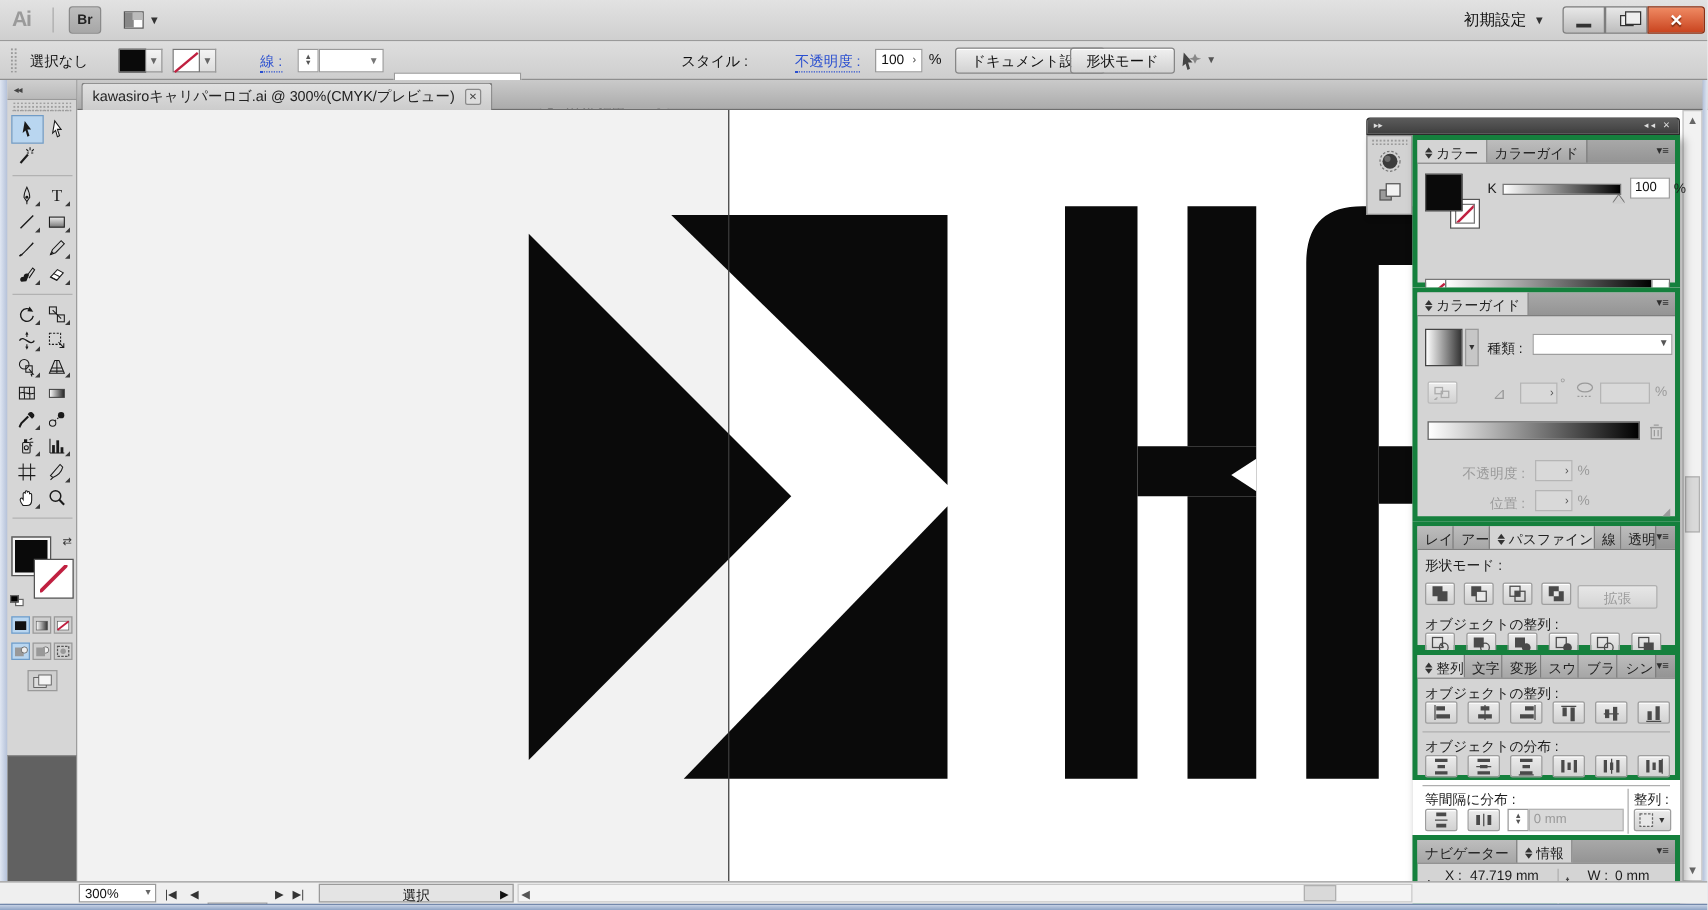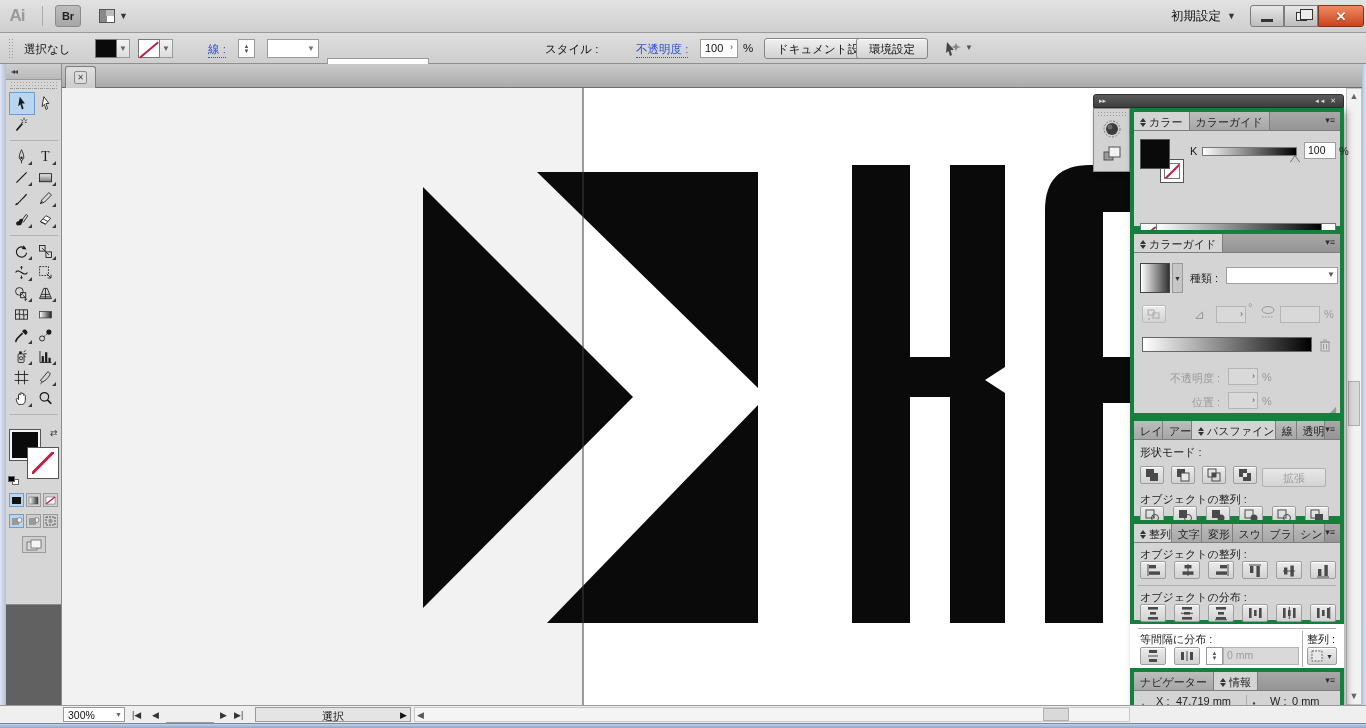--- a/index.html
+++ b/index.html
@@ -30,21 +30,21 @@
     display:flex; align-items:center; justify-content:center; }
   .winbtn.min { border-radius:3px 0 0 3px; }
   .winbtn .minbar { width:12px; height:3px; background:#333; margin-top:8px; }
   .winbtn .rest { width:11px; height:9px; border:1px solid #333; position:relative; background:#eee; }
   .winbtn .rest:before { content:""; position:absolute; left:3px; top:-4px; width:11px; height:9px; border:1px solid #333; background:#eee; }
   .winbtn.close { width:46px; background:linear-gradient(#ef8a63,#c9441f); border-color:#8c2f12; border-radius:0 3px 3px 0;
     color:#fff; font-weight:bold; font-size:13px; text-shadow:0 1px 1px #7a2a10; }
 
   
   .controlbar { position:absolute; left:0; top:33px; width:1366px; height:31px;
-    background:linear-gradient(#dedede,#cecece); border-bottom:1px solid #8f8f8f;padding-left:12px; }
+    background:linear-gradient(#dedede,#cecece); border-bottom:1px solid #8f8f8f; }
   .controlbar > * { position:absolute; top:6px; }
   .grip-v { width:6px; height:20px; top:5px !important;
     background-image:radial-gradient(#9a9a9a 30%, transparent 31%); background-size:3px 3px; }
   .cb-label { top:9px; font-size:11.5px; }
   .bluelink { color:#2a4fd0; border-bottom:1px dotted #2a4fd0; }
   .swcombo { display:flex; height:19px; }
   .swcombo .sw { width:22px; height:19px; border:1px solid #777; background:#fff; }
   .swcombo .dd { width:13px; height:19px; border:1px solid #9a9a9a; border-left:none; background:linear-gradient(#f4f4f4,#ddd);
     font-size:8px; color:#666; display:flex; align-items:center; justify-content:center; }
   .sw.fill-black { background:#0a0a0a; }
@@ -242,21 +242,21 @@
     <div class="dropdown" style="left:594px;width:32px">
         <span class="dda">▼</span>
       </div>
     <div class="cb-label bluelink" style="left:636px">不透明度 :</div>
     <div class="numfield" style="left:700px;width:38px">
       <span>100</span>
       <span class="spin" style="float:right">›</span>
     </div>
     <div class="cb-label" style="left:743px">%</div>
     <div class="cb-btn" style="left:764px">ドキュメント設定</div>
-    <div class="cb-btn" style="left:856px">環境設定</div>
+    <div class="cb-btn" style="left:856px">形状モード</div>
     <div style="left:943px;top:8px">
       <svg width="18" height="16" viewBox="0 0 18 16">
           <path d="M4 1 L11 9 L7.5 9 L9 14 L7 15 L5.5 10 L3 12 Z" fill="#444"></path>
           <path d="M13 2 l1.5 3 L18 6 l-3.5 1 L13 10 l-1.5-3 L8 6 l3.5-1 Z" fill="#888"></path>
         </svg>
     </div>
     <div style="left:965px;top:10px;font-size:8px;color:#555">▼</div>
   </div>
 
   <div class="winborder-l"></div>
@@ -502,20 +502,21 @@
         <svg width="16" height="12">
           <rect x="1" y="3" width="10" height="8" fill="#ddd" stroke="#555" stroke-width=".7"></rect>
           <rect x="5" y="1" width="10" height="8" fill="#f5f5f5" stroke="#555" stroke-width=".7"></rect>
         </svg>
       </div>
     <div class="tb-fill"></div>
   </div>
 
   <div class="tabbar">
     <div class="doctab">
+      <span>kawasiroキャリパーロゴ.ai @ 300%(CMYK/プレビュー)</span>
       <span class="tab-close">✕</span>
     </div>
   </div>
 
   <div class="canvas">
     <svg id="canvas-svg" width="1284" height="617">
         <rect x="0" y="0" width="521" height="617" fill="#f2f2f2"></rect>
         <polygon points="361,99 571,309 361,520" fill="#0a0a0a"></polygon>
         <polygon points="475,84 696,84 696,300" fill="#0a0a0a"></polygon>
         <polygon points="485,535 696,535 696,317" fill="#0a0a0a"></polygon>

